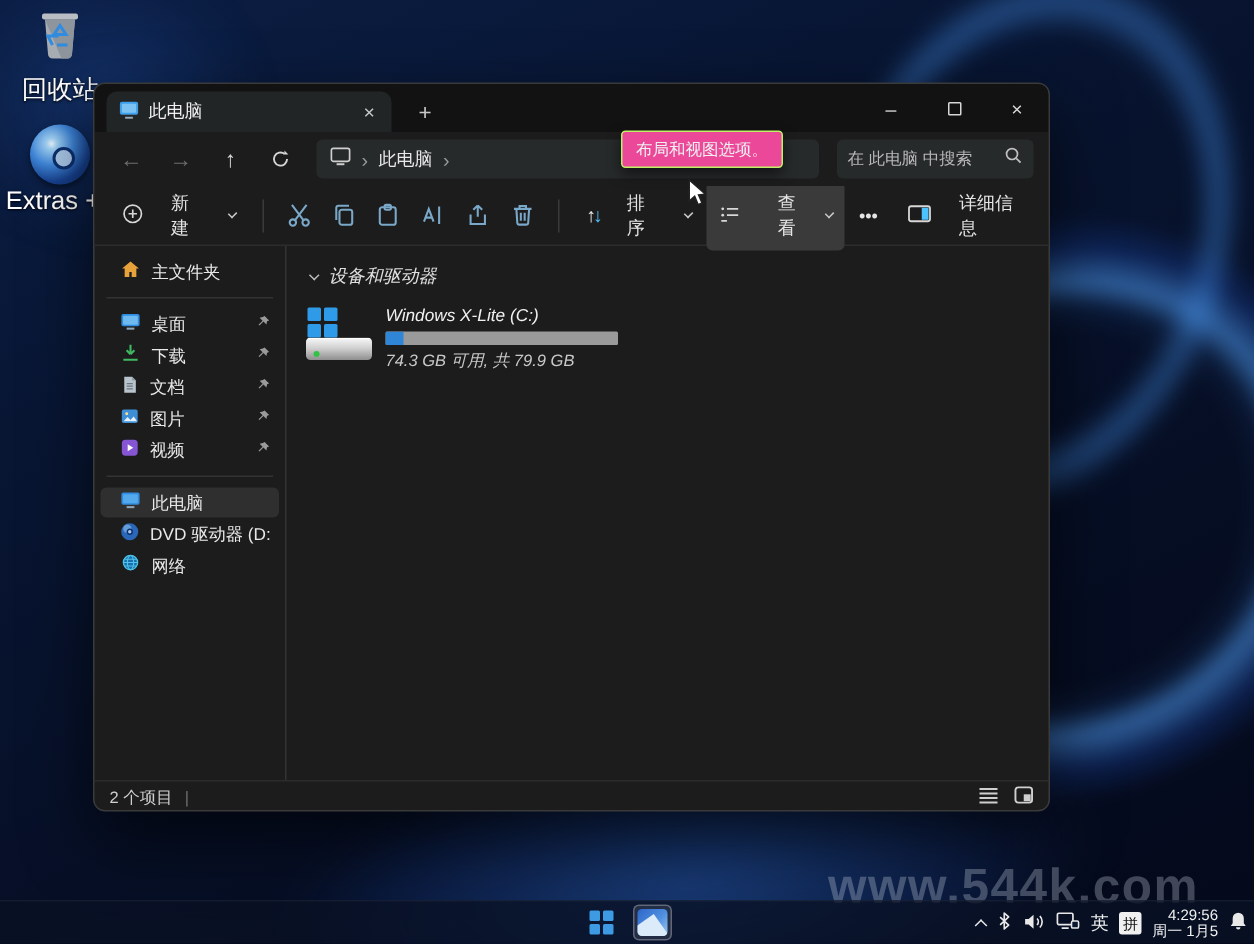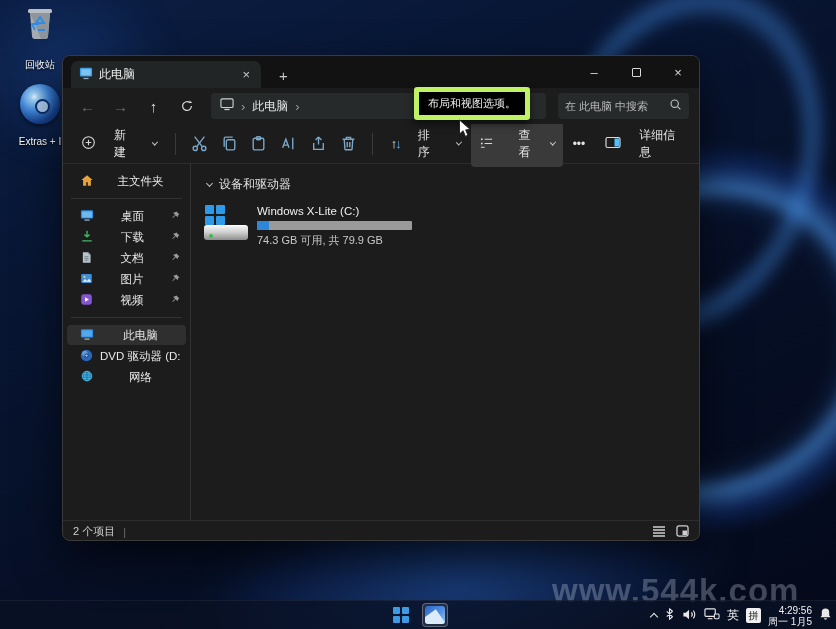--- a/index.html
+++ b/index.html
@@ -18,21 +18,21 @@
     background:radial-gradient(closest-side, rgba(50,120,230,.45), rgba(30,80,180,.2) 55%, transparent 75%);
     transform:rotate(-7deg); filter:blur(14px); }
   .ribbon4 { position:absolute; left:-80px; top:-60px; width:300px; height:260px; border-radius:50%;
     background:radial-gradient(closest-side, rgba(40,100,200,.3), transparent 70%); filter:blur(12px); }
   .watermark { position:absolute; left:552px; top:572px; z-index:3; font-size:33px; font-weight:bold;
     color:rgba(205,215,230,.3); letter-spacing:1px; white-space:nowrap; }
 
   
   .desk-icons { position:absolute; left:6px; top:2px; z-index:1; width:70px; }
   .desk-icon { width:68px; display:flex; flex-direction:column; align-items:center; margin-bottom:12px; }
-  .desk-icon .lbl { font-size:10px; color:#fff; text-shadow:0 1px 2px #000; margin-top:12px; white-space:nowrap; }
+  .desk-icon .lbl { font-size:17px; color:#fff; text-shadow:0 1px 2px #000; margin-top:1px; white-space:nowrap; }
   .disc-big { width:40px; height:40px; border-radius:50%;
     background:radial-gradient(circle at 36% 32%, #eaf5ff 0%, #9fd0f4 10%, #3f86d8 38%, #17418f 68%, #0a2a60 100%);
     position:relative; box-shadow:0 2px 4px rgba(0,0,0,.5); }
   .disc-big::after { content:""; position:absolute; left:50%; top:50%; width:11px; height:11px; margin:-5.5px 0 0 -5.5px;
     border-radius:50%; background:#a9c8e8; border:2px solid #0d2f6e; }
 
   
   .window { position:absolute; left:62px; top:55px; width:638px; height:486px; z-index:2;
     background:#1c1c1c; border:1px solid #3a3a3a; border-radius:8px;
     box-shadow:0 18px 45px rgba(0,0,0,.6); overflow:hidden; }
@@ -52,44 +52,44 @@
   .navbtn.dim { color:#6e6e6e; }
   .breadcrumb { flex:1; height:26px; margin-left:6px; background:#272a2b; border-radius:4px;
     display:flex; align-items:center; padding:0 9px; gap:7px; font-size:12px; color:#e8e8e8; }
   .crumb-sep { color:#9a9a9a; font-size:13px; }
   .searchbox { width:131px; height:26px; margin-left:8px; background:#272a2b; border-radius:4px;
     display:flex; align-items:center; padding:0 7px; }
   .searchbox input { flex:1; min-width:0; background:transparent; border:none; outline:none;
     font-size:11px; color:#cfcfcf; font-family:inherit; }
   .searchbox input::placeholder { color:#b8b8b8; opacity:1; }
 
-  .tooltip { position:absolute; left:351px; top:31px; z-index:60; background:#000000; border:5px solid #bef264;
+  .tooltip { position:absolute; left:351px; top:31px; z-index:60; background:#ec4899; border:1px solid #bef264;
     box-shadow:0 4px 9px rgba(0,0,0,.55); border-radius:3px; padding:4px 9px; font-size:11px; color:#f0f0f0; white-space:nowrap; }
 
   .toolbar { height:40px; display:flex; align-items:center; padding:0 10px; gap:2px; border-bottom:1px solid #2c2c2c; background:#1c1c1c; }
   .tbtn { display:flex; align-items:center; gap:18px; padding:6px 8px; border-radius:4px; font-size:12px; color:#e4e4e4; }
   .tbtn.hov { background:#3a3a3a;text-align:right; }
   .ticon { width:30px; height:28px; display:flex; align-items:center; justify-content:center; }
   .tdiv { width:1px; height:22px; background:#3a3a3a; margin:0 8px; }
   .chev { width:5px; height:5px; border-right:1.4px solid #c8c8c8; border-bottom:1.4px solid #c8c8c8;
     transform:rotate(45deg); display:inline-block; margin:-3px 0 0 2px; }
   .sort-arrows { font-size:13px; letter-spacing:-2px; color:#e8e8e8; }
   .sort-arrows b { color:#4cc2ff; font-weight:normal; }
   .spacer { flex:1; }
 
   .mainrow { display:flex; height:356px; }
   .sidebar { width:128px; border-right:1px solid #333; padding-top:6px; overflow:hidden; }
   .srow { display:flex; align-items:center; gap:7px; height:20px; padding:0 6px 0 13px; font-size:11.5px; color:#e8e8e8;
-    border-radius:4px; margin:1px 4px; white-space:nowrap;text-align:center; }
+    border-radius:4px; margin:1px 4px; white-space:nowrap; }
   .srow.sel { background:#2f2f2f; }
   .srow .slbl { flex:1; overflow:hidden; }
   .sdiv { height:1px; background:#333; margin:7px 8px; }
   .pin { flex:none; margin-left:auto; }
 
-  .content { flex:1; padding:10px 0 0 12px; position:relative; }
+  .content { flex:1; padding:10px 0 0 12px; position:relative;font-style:italic; }
   .sechead { display:flex; align-items:center; gap:7px; font-size:12px; color:#e0e0e0; margin:2px 0 12px 2px; }
   .sechead .chev { border-color:#bdbdbd; }
   .tiles { display:flex; gap:14px; }
   .tile { display:flex; gap:8px; width:215px; }
   .tname { font-size:11.5px; color:#f0f0f0; margin-bottom:4px; white-space:nowrap; }
   .tsub { font-size:11px; color:#c9c9c9; margin-top:3px; white-space:nowrap; }
   .capbar { width:155px; height:9px; background:#9a9a9a; border-radius:1px; overflow:hidden; }
   .capbar .fill { height:100%; width:8%; background:#2f86d6; }
 
   .hdd { width:46px; height:40px; position:relative; flex:none; }

